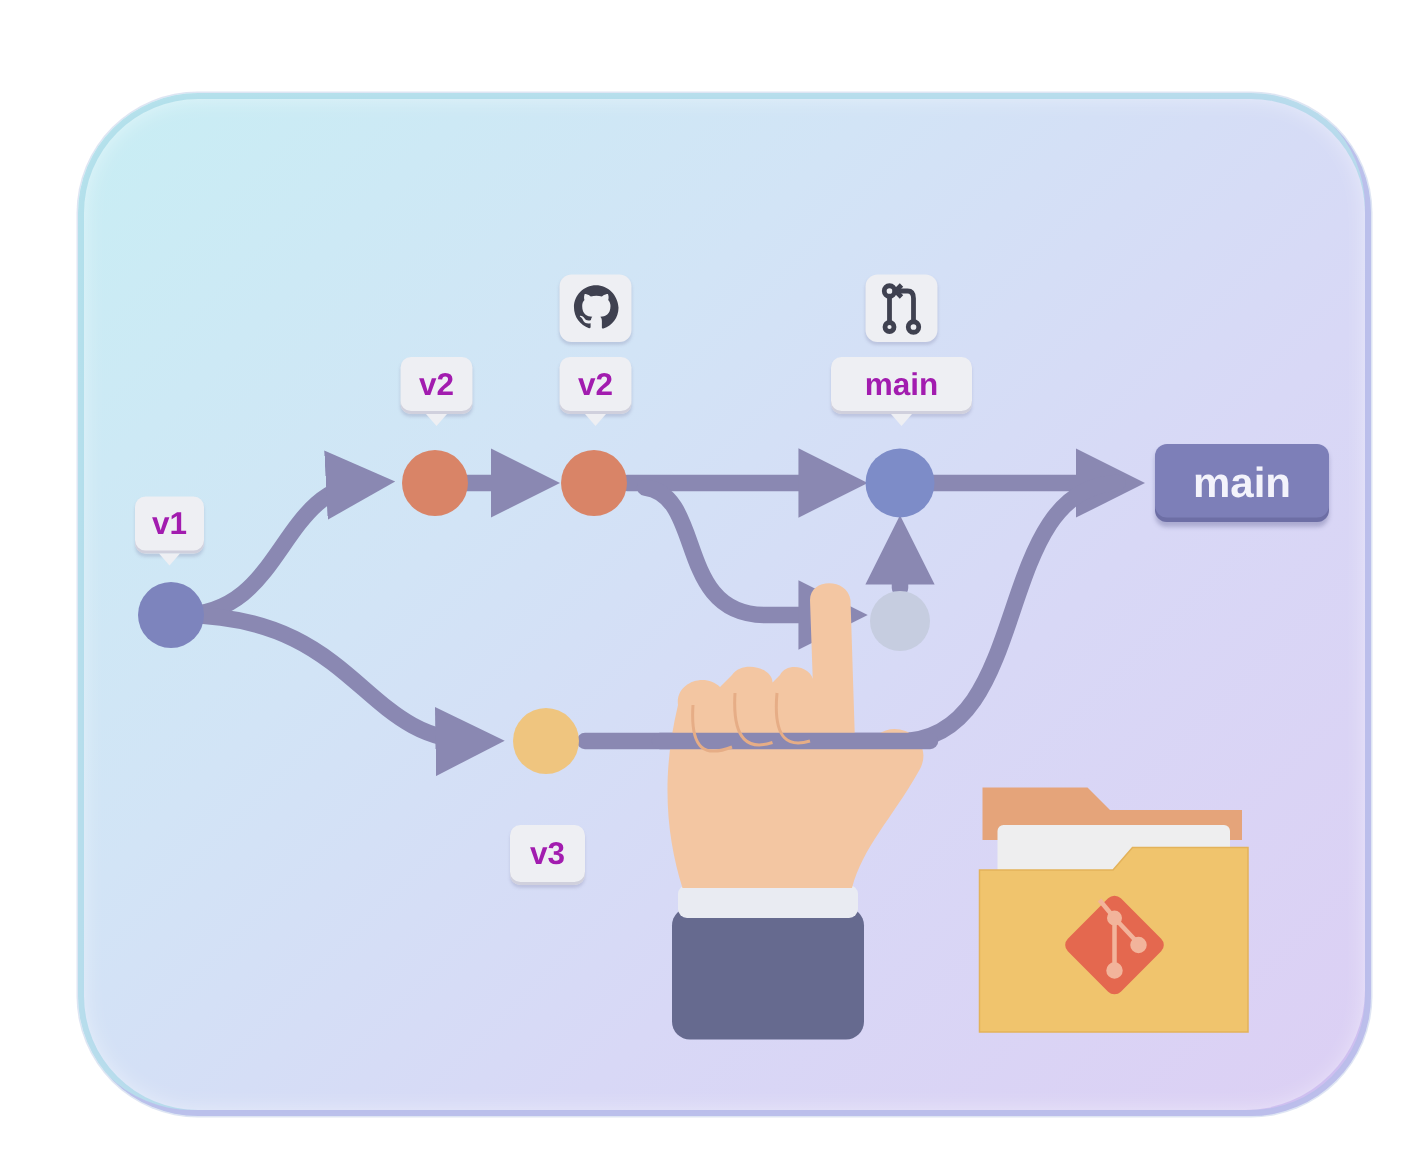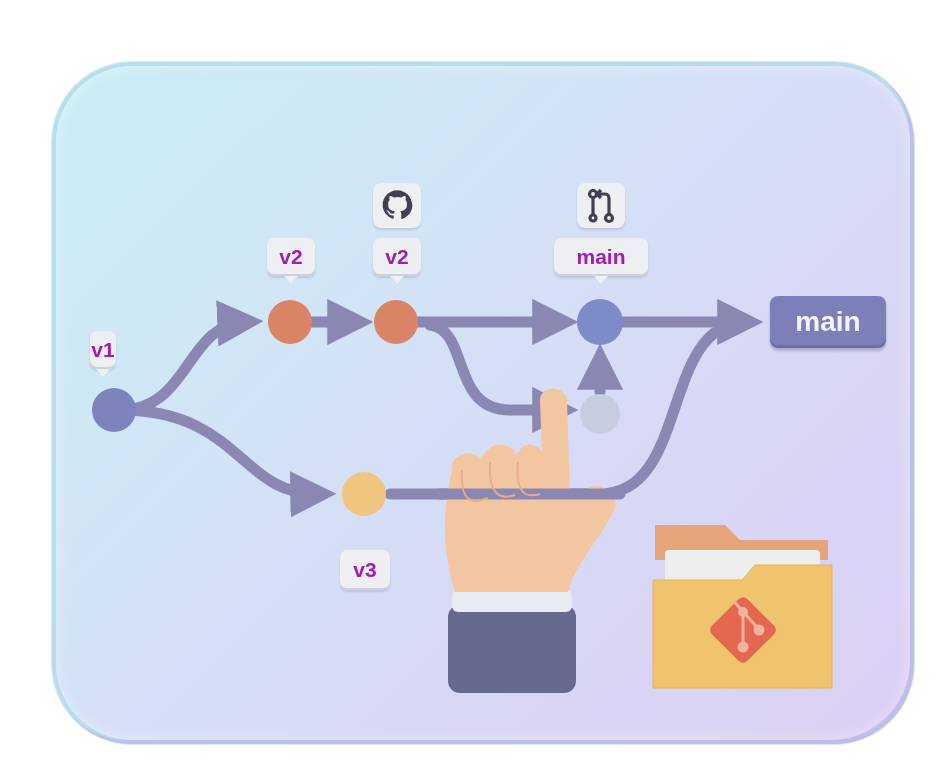--- a/index.html
+++ b/index.html
@@ -89,21 +89,21 @@
       <line x1="733" y1="600" x2="743" y2="612"></line>
       <line x1="743" y1="612" x2="743" y2="645"></line>
       <line x1="743" y1="612" x2="758" y2="628"></line>
       <circle cx="743" cy="612" r="3.5"></circle>
       <circle cx="743" cy="647" r="4"></circle>
       <circle cx="759" cy="630" r="4"></circle>
     </g>
   </g>
 </svg>
 
-<div class="tag pointer" style="left:90px; top:331px; width:26px; height:38px; line-height:38px;">v1</div>
+<div class="tag pointer" style="left:90px; top:331px; width:46px; height:38px; line-height:38px;">v1</div>
 <div class="tag pointer" style="left:267px; top:238px; width:48px; height:38px; line-height:38px;">v2</div>
 <div class="icon-tag" style="left:373px; top:183px; width:48px; height:45px;">
   <svg width="48" height="45" viewBox="0 0 24 24">
       <path transform="translate(4,3.5) scale(0.68)" fill="#3f4150" d="M12 .5C5.7.5.5 5.7.5 12c0 5.1 3.3 9.4 7.9 10.9.6.1.8-.3.8-.6v-2c-3.2.7-3.9-1.5-3.9-1.5-.5-1.3-1.3-1.7-1.3-1.7-1-.7.1-.7.1-.7 1.2.1 1.8 1.2 1.8 1.2 1 1.8 2.8 1.3 3.5 1 .1-.8.4-1.3.7-1.6-2.6-.3-5.3-1.3-5.3-5.7 0-1.3.4-2.3 1.2-3.1-.1-.3-.5-1.5.1-3.1 0 0 1-.3 3.2 1.2a11 11 0 0 1 5.8 0c2.2-1.5 3.2-1.2 3.2-1.2.6 1.6.2 2.8.1 3.1.8.8 1.2 1.9 1.2 3.1 0 4.4-2.7 5.4-5.3 5.7.4.4.8 1.1.8 2.2v3.3c0 .3.2.7.8.6 4.6-1.5 7.9-5.8 7.9-10.9C23.5 5.7 18.3.5 12 .5z"></path>
     </svg>
 </div>
 <div class="tag pointer" style="left:373px; top:238px; width:48px; height:38px; line-height:38px;">v2</div>
 <div class="icon-tag" style="left:577px; top:183px; width:48px; height:45px;">
   <svg width="48" height="45" viewBox="0 0 48 45">
     <g fill="none" stroke="#3f4150" stroke-width="3.2">

